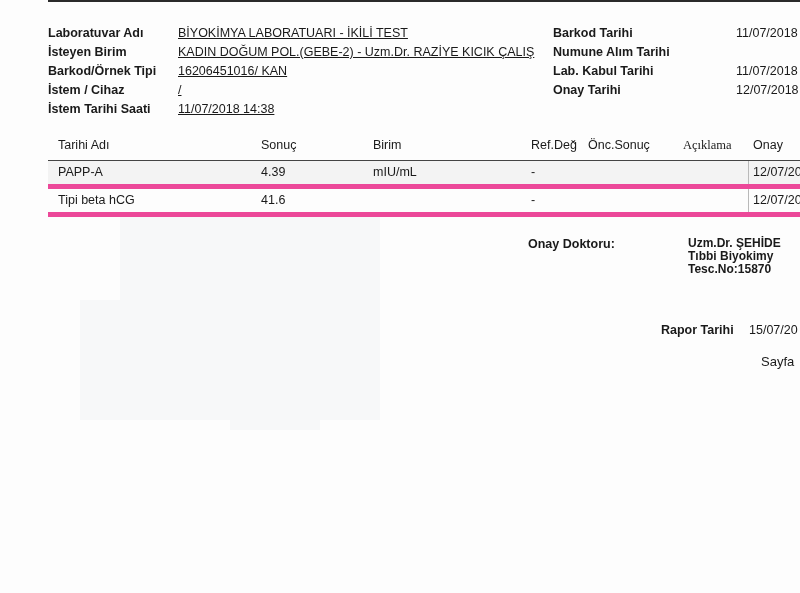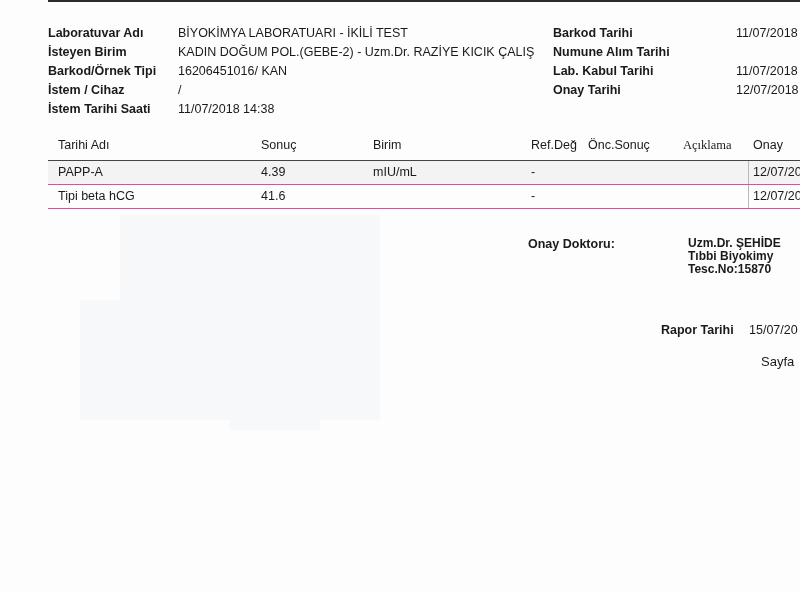--- a/index.html
+++ b/index.html
@@ -52,20 +52,21 @@
   .m-label {
     position: absolute;
     left: 0;
     font-weight: bold;
     white-space: nowrap;
   }
   .m-value {
     position: absolute;
     left: 130px;
     white-space: nowrap;
+    text-decoration: underline;
   }
   .m-label2 {
     position: absolute;
     left: 505px;
     font-weight: bold;
     white-space: nowrap;
   }
   .m-value2 {
     position: absolute;
     left: 688px;
@@ -97,21 +98,21 @@
   }
   .rows {
     position: absolute;
     left: 0;
     top: 23px;
     width: 752px;
   }
   .row {
     position: relative;
     height: 23px;
-    border-bottom: 1px solid #ec4899;
+    border-bottom: 5px solid #ec4899;
   }
   .row.alt {
     background: #f3f3f3;
   }
   .row .cell {
     position: absolute;
     top: 4px;
     white-space: nowrap;
   }
   .c-name  { left: 10px; }

